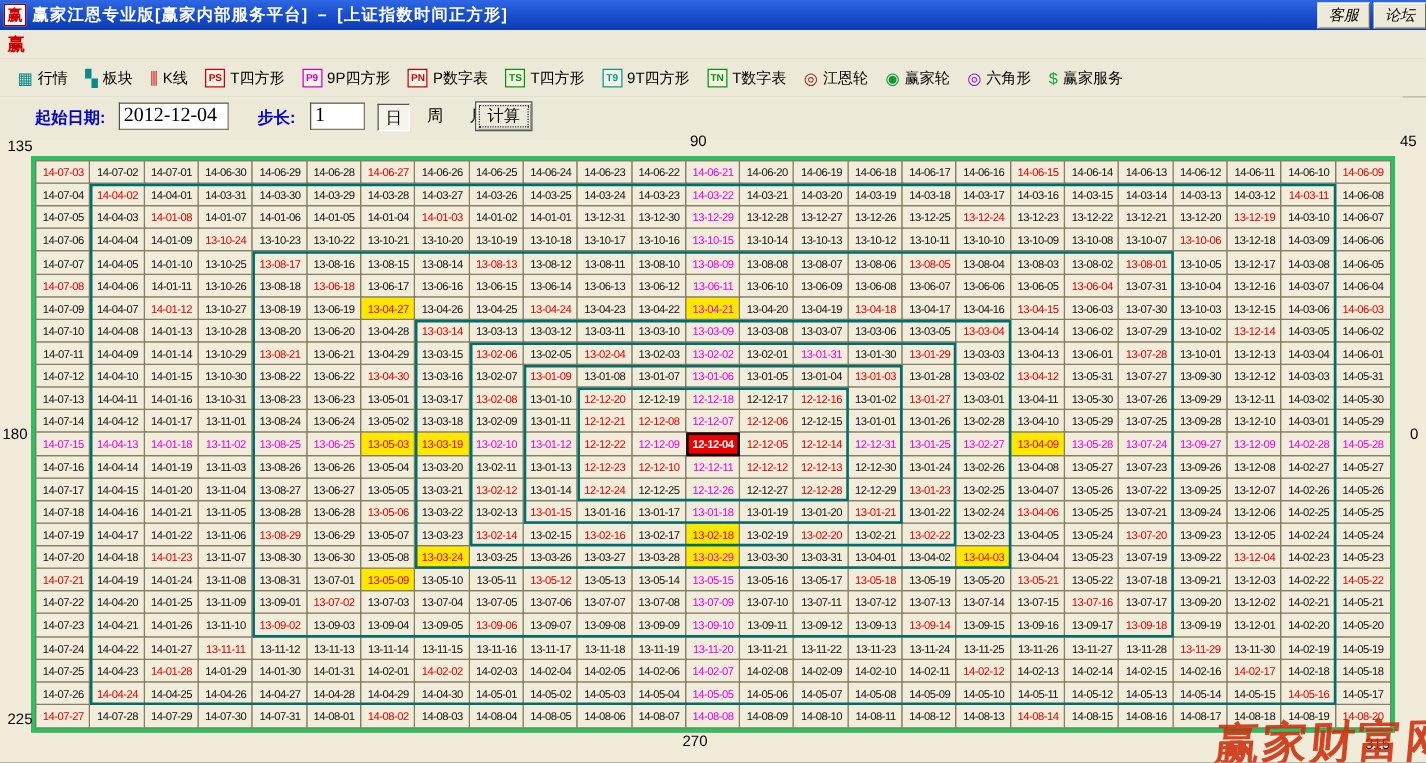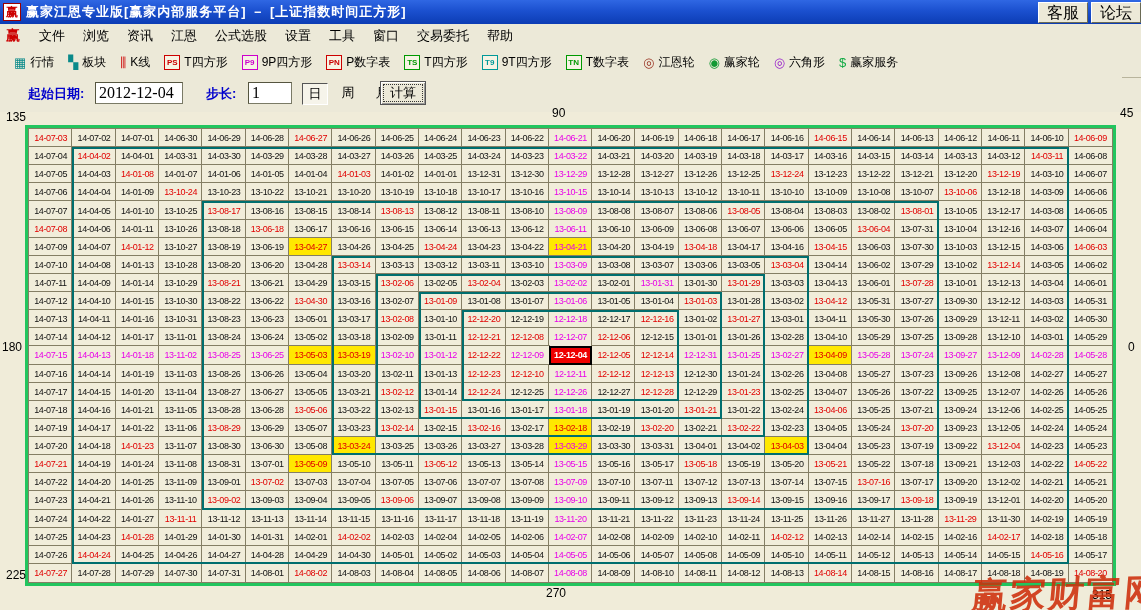--- a/index.html
+++ b/index.html
@@ -7,21 +7,21 @@
        font-family:"Liberation Sans","DejaVu Sans",sans-serif;}
   
   .titlebar{position:absolute;left:0;top:0;width:1141px;height:24px;
     background:linear-gradient(180deg,#2f67e3 0%,#1b50cf 45%,#0c3cb4 100%);
     display:flex;align-items:center;color:#fff;}
   .title-logo{width:16px;height:16px;margin:0 5px 0 3px;background:#fff;
     color:#c00;font-weight:bold;font-size:12px;line-height:16px;text-align:center;border:1px solid #900;}
   .title-text{font-size:13px;font-weight:bold;letter-spacing:1px;white-space:nowrap;}
   .title-btns{position:absolute;right:0;top:2px;display:flex;gap:3px;}
   .tb-btn{height:19px;padding:0 8px;background:#ece9d8;border:1px solid #fff;
-    border-right-color:#6a6a55;border-bottom-color:#6a6a55;font-size:16px;line-height:19px;color:#000;white-space:nowrap;}
+    border-right-color:#6a6a55;border-bottom-color:#6a6a55;font-size:12px;line-height:19px;color:#000;white-space:nowrap;font-style:italic;}
   
   .menubar{position:absolute;left:0;top:24px;width:1141px;height:23px;background:#ece9d8;
     border-bottom:1px solid #cfccb8;display:flex;align-items:center;font-size:13px;color:#000;}
   .menu-logo{color:#c00;font-weight:bold;margin:0 10px 0 6px;font-size:14px;}
   .menu-item{padding:0 9px;white-space:nowrap;}
   
   .toolbar{position:absolute;left:0;top:47px;width:1141px;height:30px;background:#ece9d8;
     border-bottom:1px solid #b8b49c;display:flex;align-items:center;font-size:12px;color:#000;}
   .tool-item{display:flex;align-items:center;gap:4px;margin-left:14px;white-space:nowrap;}
   .glyph-icon{font-size:13px;line-height:13px;}
@@ -67,21 +67,20 @@
   <div class="title-logo">赢</div>
   <div class="title-text">赢家江恩专业版[赢家内部服务平台] － [上证指数时间正方形]</div>
   <div class="title-btns">
     <div class="tb-btn">客服</div>
     <div class="tb-btn">论坛</div>
   </div>
 </div>
 
 <div class="menubar">
   <span class="menu-logo">赢</span>
-  <span id="menu-items"><span class="menu-item">文件</span><span class="menu-item">浏览</span><span class="menu-item">资讯</span><span class="menu-item">江恩</span><span class="menu-item">公式选股</span><span class="menu-item">设置</span><span class="menu-item">工具</span><span class="menu-item">窗口</span><span class="menu-item">交易委托</span><span class="menu-item">帮助</span></span>
 </div>
 
 <div class="toolbar" id="toolbar-items">
     <span class="tool-item">
       <span class="glyph-icon" style="color: rgb(10, 138, 138);">▦</span>
       <span>行情</span>
     </span>
     <span class="tool-item">
       <span class="glyph-icon" style="color: rgb(10, 138, 138);">▚</span>
       <span>板块</span>

